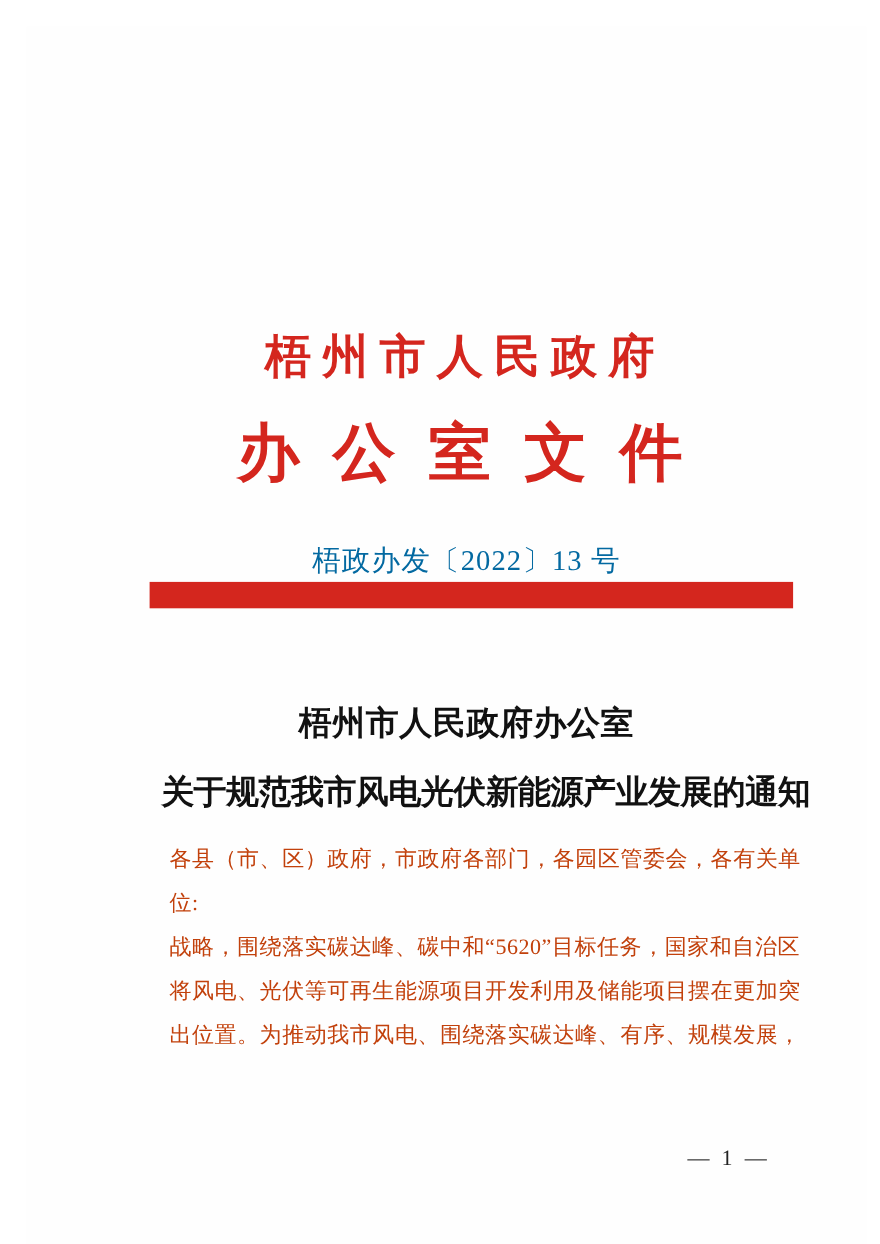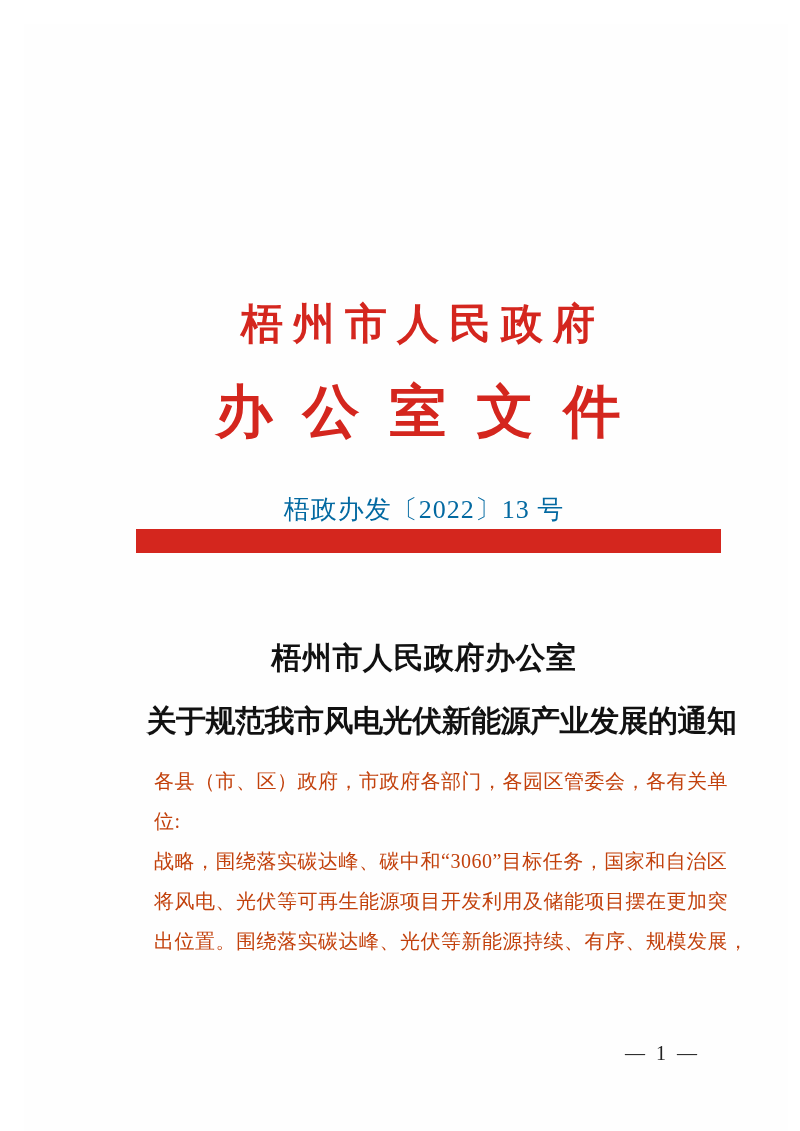--- a/index.html
+++ b/index.html
@@ -103,20 +103,20 @@
   <div class="rule"></div>
 
   <div class="title-block">
     <div class="title-line1">梧州市人民政府办公室</div>
     <div class="title-line2">关于规范我市风电光伏新能源产业发展的通知</div>
   </div>
 
   <div class="body-block">
     <div class="body-line just">各县（市、区）政府，市政府各部门，各园区管委会，各有关单</div>
     <div class="body-line">位:</div>
-    <div class="body-line just">战略，围绕落实碳达峰、碳中和“3060”目标任务，国家和自治区</div>
+    <div class="body-line just">战略，围绕落实碳达峰、碳中和“5620”目标任务，国家和自治区</div>
     <div class="body-line just">将风电、光伏等可再生能源项目开发利用及储能项目摆在更加突</div>
-    <div class="body-line just">出位置。围绕落实碳达峰、光伏等新能源持续、有序、规模发展，</div>
+    <div class="body-line just">出位置。为推动我市风电、围绕落实碳达峰、有序、规模发展，</div>
   </div>
 
   <div class="pagenum">— 1 —</div>
 
 </div>
 
 </body></html>

